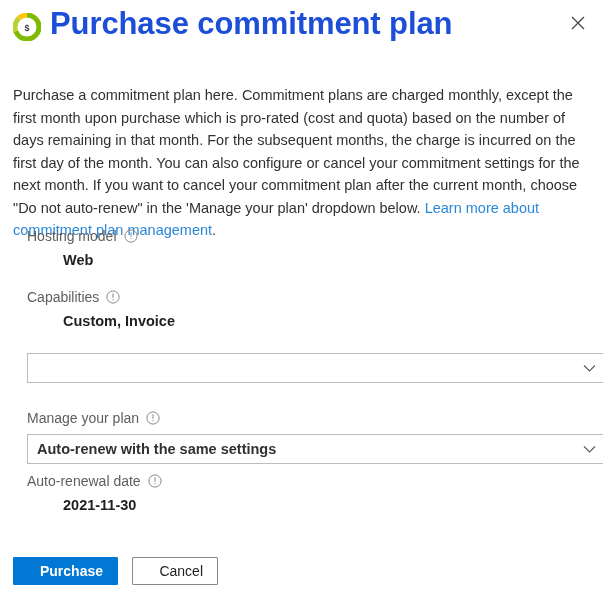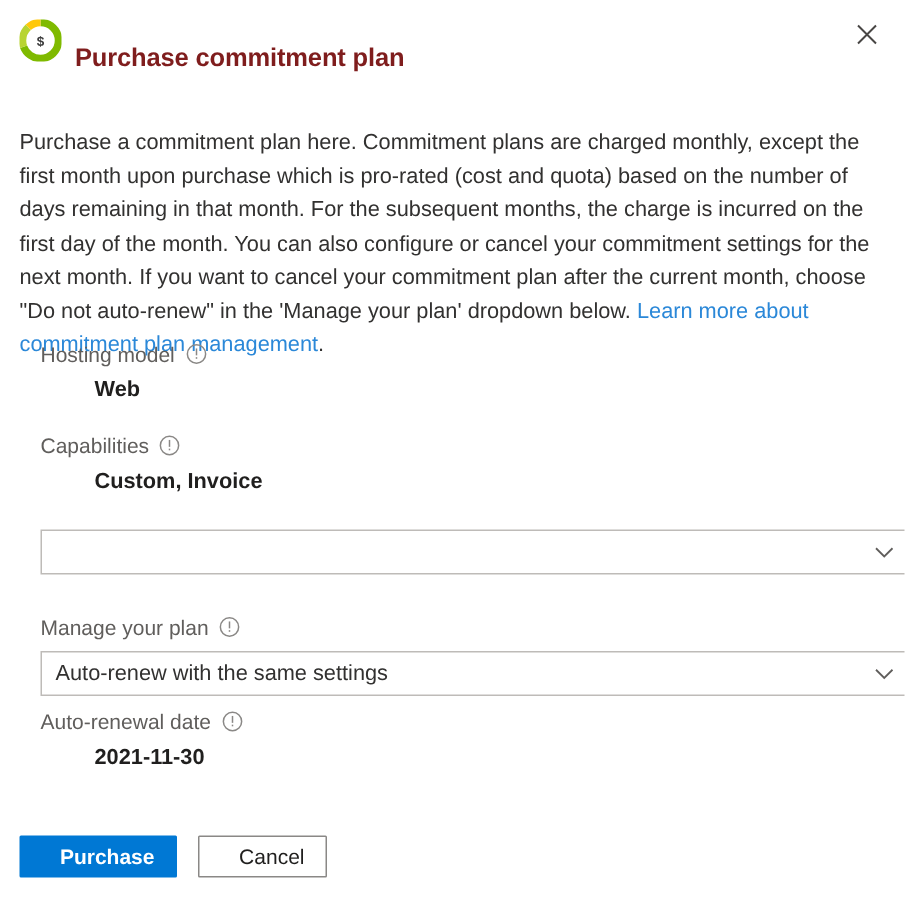--- a/index.html
+++ b/index.html
@@ -33,25 +33,25 @@
   .brand-icon {
     position: absolute;
     left: 13px;
     top: 13px;
     width: 28px;
     height: 28px;
   }
   .title {
     position: absolute;
     left: 50px;
-    top: 22px;
-    font-size: 17px;
+    top: 7px;
+    font-size: 31px;
     line-height: 34px;
     font-weight: 600;
-    color: #7f1d1d;
+    color: #1d4ed8;
     letter-spacing: -0.1px;
     white-space: nowrap;
   }
   .close-btn {
     position: absolute;
     right: 8px;
     top: 6px;
     width: 34px;
     height: 34px;
     display: flex;
@@ -138,20 +138,21 @@
   }
   .dropdown-value {
     font-size: 14.5px;
     line-height: 20px;
     color: #323130;
     padding-left: 9px;
     white-space: nowrap;
     overflow: hidden;
     text-overflow: ellipsis;
     flex: 1 1 auto;
+    font-weight: bold;
   }
   .dropdown-chevron {
     flex: 0 0 auto;
     width: 30px;
     display: flex;
     align-items: center;
     justify-content: center;
   }
   .dropdown-chevron svg { display: block; }
 

